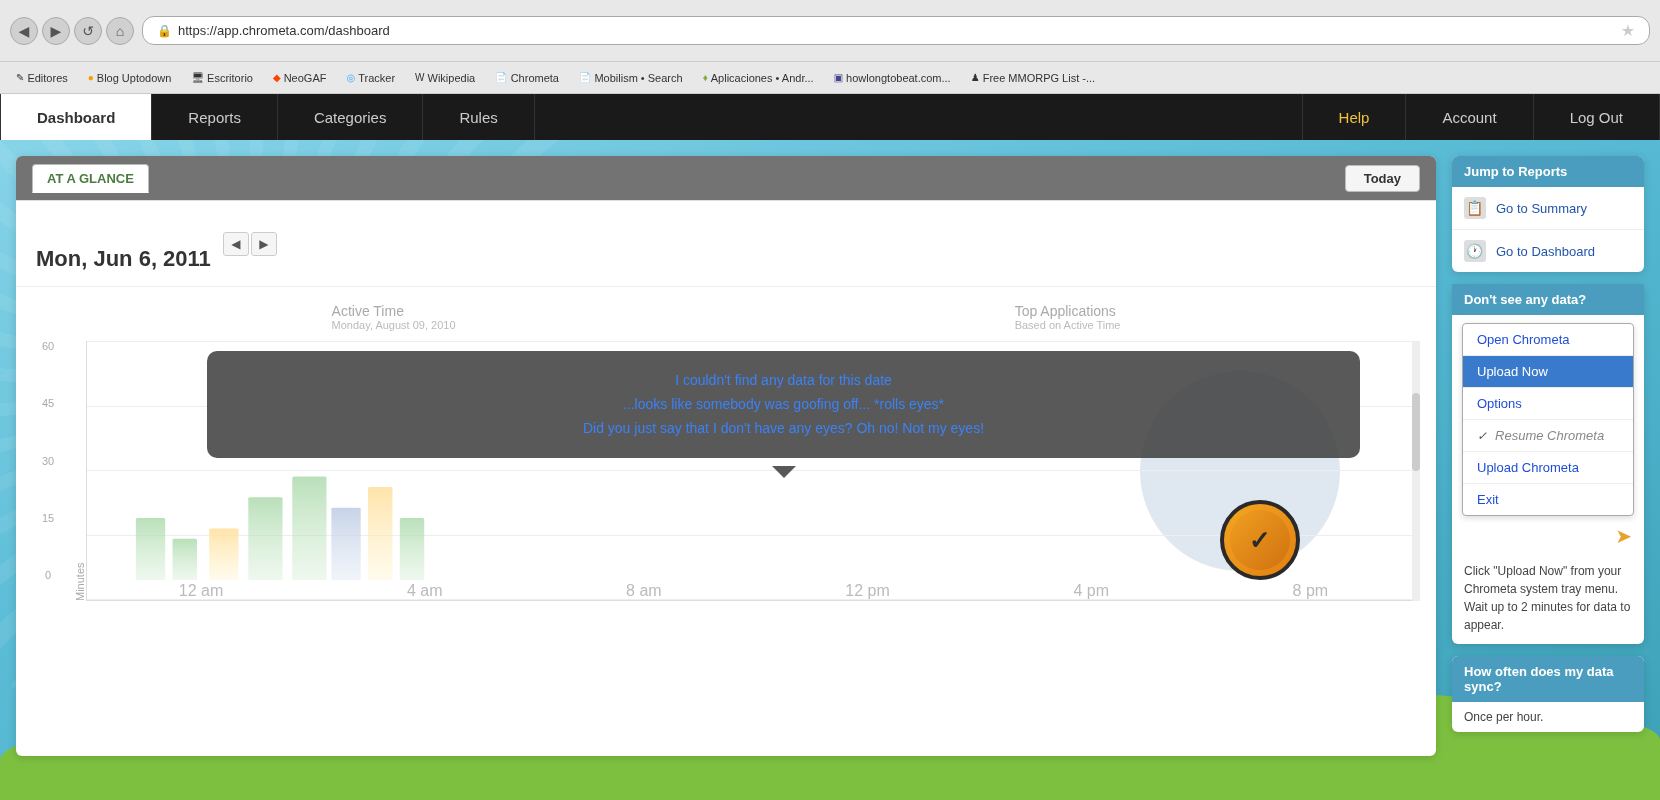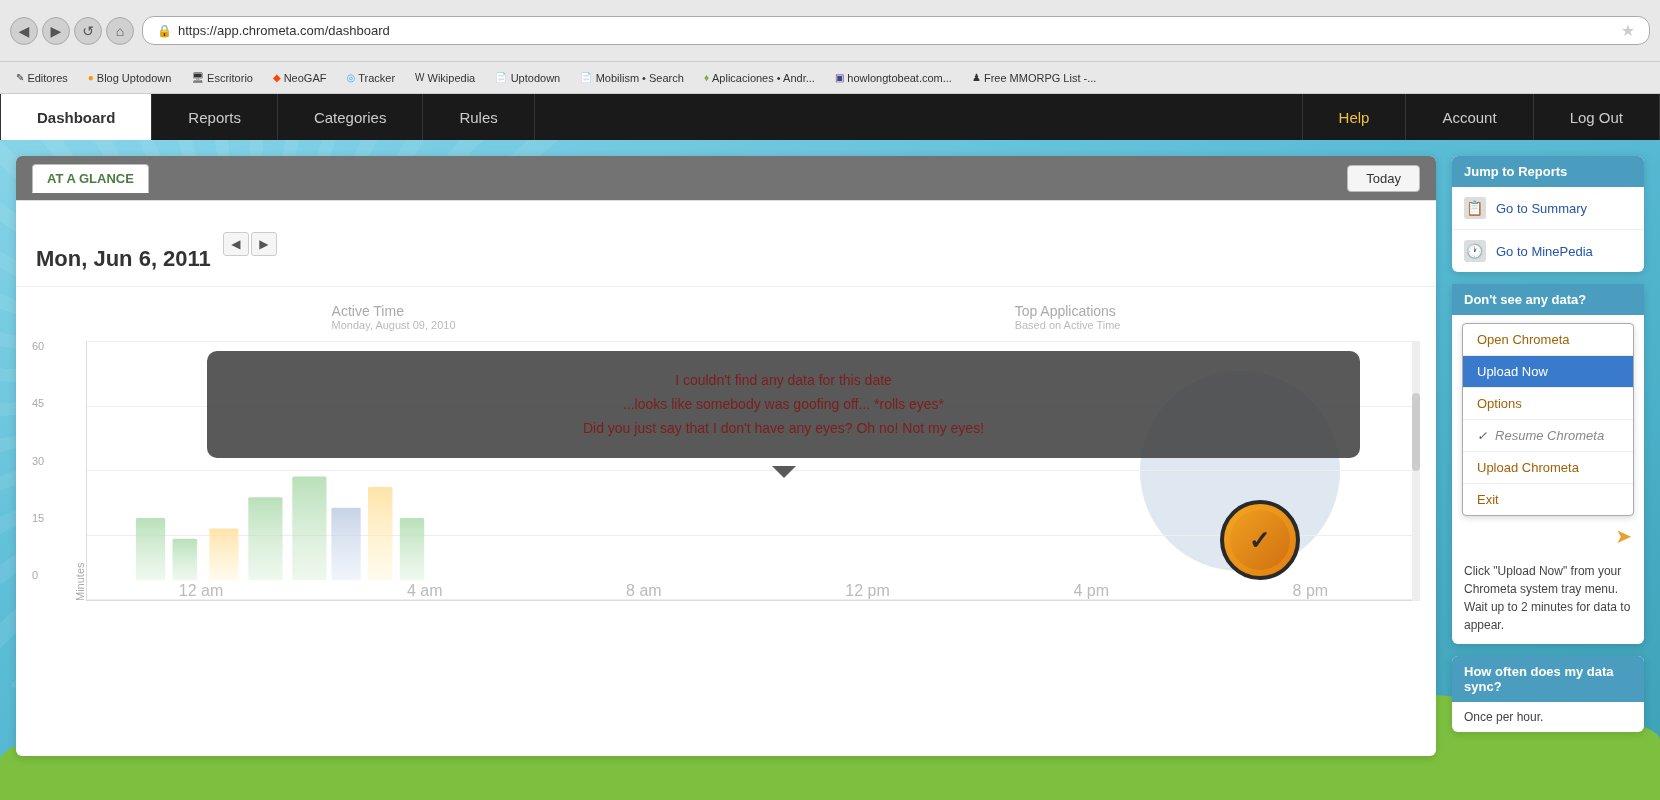--- a/index.html
+++ b/index.html
@@ -165,20 +165,21 @@
     }
     .today-btn {
       margin-left: auto;
       background: #f5f5f5;
       border: 1px solid #bbb;
       border-radius: 4px;
       padding: 5px 18px;
       font-size: 13px;
       cursor: pointer;
       color: #333;
+      font-weight: bold;
     }
 
     .panel-date-row {
       padding: 14px 20px;
       display: flex;
       align-items: center;
       gap: 12px;
       border-bottom: 1px solid #eee;
     }
     .panel-date {
@@ -228,21 +229,21 @@
       line-height: 1;
     }
 
     
     .speech-bubble {
       position: absolute;
       top: 10px;
       left: 120px;
       right: 60px;
       background: rgba(60,60,60,0.85);
-      color: #7f1d1d;
+      color: #3b82f6;
       border-radius: 10px;
       padding: 18px 24px;
       font-size: 14px;
       line-height: 1.7;
       text-align: center;
       z-index: 10;
     }
     .speech-bubble::after {
       content: '';
       position: absolute;
@@ -349,21 +350,21 @@
       border: 1px solid #aaa;
       border-radius: 4px;
       margin: 8px 10px;
       overflow: hidden;
       box-shadow: 0 2px 6px rgba(0,0,0,0.15);
     }
     .dropdown-item {
       padding: 8px 14px;
       cursor: pointer;
       font-size: 13px;
-      color: #a16207;
+      color: #1d4ed8;
       border-bottom: 1px solid #eee;
       display: flex; align-items: center; gap: 8px;
     }
     .dropdown-item:last-child { border-bottom: none; }
     .dropdown-item.highlighted {
       background: #3a7acc;
       color: white;
     }
     .dropdown-item.checkmarked { color: #888; font-style: italic; }
     .check-mark { color: #555; font-size: 12px; }
@@ -460,21 +461,21 @@
     <div class="bookmark-item">
       <span style="font-size:10px; color:#4af">◎</span>
       <span>Tracker</span>
     </div>
     <div class="bookmark-item">
       <span style="font-size:10px">W</span>
       <span>Wikipedia</span>
     </div>
     <div class="bookmark-item">
       <span style="font-size:10px">📄</span>
-      <span>Uptodown</span>
+      <span>Chrometa</span>
     </div>
     <div class="bookmark-item">
       <span style="font-size:10px">📄</span>
       <span>Mobilism • Search</span>
     </div>
     <div class="bookmark-item">
       <span style="font-size:10px; color:#8a4">♦</span>
       <span>Aplicaciones • Andr...</span>
     </div>
     <div class="bookmark-item">
@@ -549,21 +550,21 @@
           <div class="chart-section-subtitle">Monday, August 09, 2010</div>
         </div>
         <div>
           <div class="chart-section-title">Top Applications</div>
           <div class="chart-section-subtitle">Based on Active Time</div>
         </div>
       </div>
 
       <div style="display:flex; height:260px; margin-top:10px; position:relative;">
 
-        <div style="display:flex; flex-direction:column; justify-content:space-between; align-items:flex-start; padding-right:6px; width:38px; padding-bottom:20px;">
+        <div style="display:flex; flex-direction:column; justify-content:space-between; align-items:center; padding-right:6px; width:38px; padding-bottom:20px;">
           <span class="y-label">60</span>
           <span class="y-label">45</span>
           <span class="y-label">30</span>
           <span class="y-label">15</span>
           <span class="y-label">0</span>
         </div>
 
         <div style="writing-mode:vertical-rl; transform:rotate(180deg); font-size:11px; color:#aaa; display:flex; align-items:center; padding-right:4px;">
           <span>Minutes</span>
         </div>
@@ -643,21 +644,21 @@
     <div class="sidebar-section">
       <div class="sidebar-section-header">
         <span>Jump to Reports</span>
       </div>
       <div class="sidebar-item-row">
         <div class="report-icon">📋</div>
         <span>Go to Summary</span>
       </div>
       <div class="sidebar-item-row">
         <div class="report-icon">🕐</div>
-        <span>Go to MinePedia</span>
+        <span>Go to Dashboard</span>
       </div>
     </div>
 
     <div class="dont-see-section sidebar-section">
       <div class="sidebar-section-header">
         <span>Don't see any data?</span>
       </div>
 
       <div class="dropdown-menu">
         <div class="dropdown-item">

